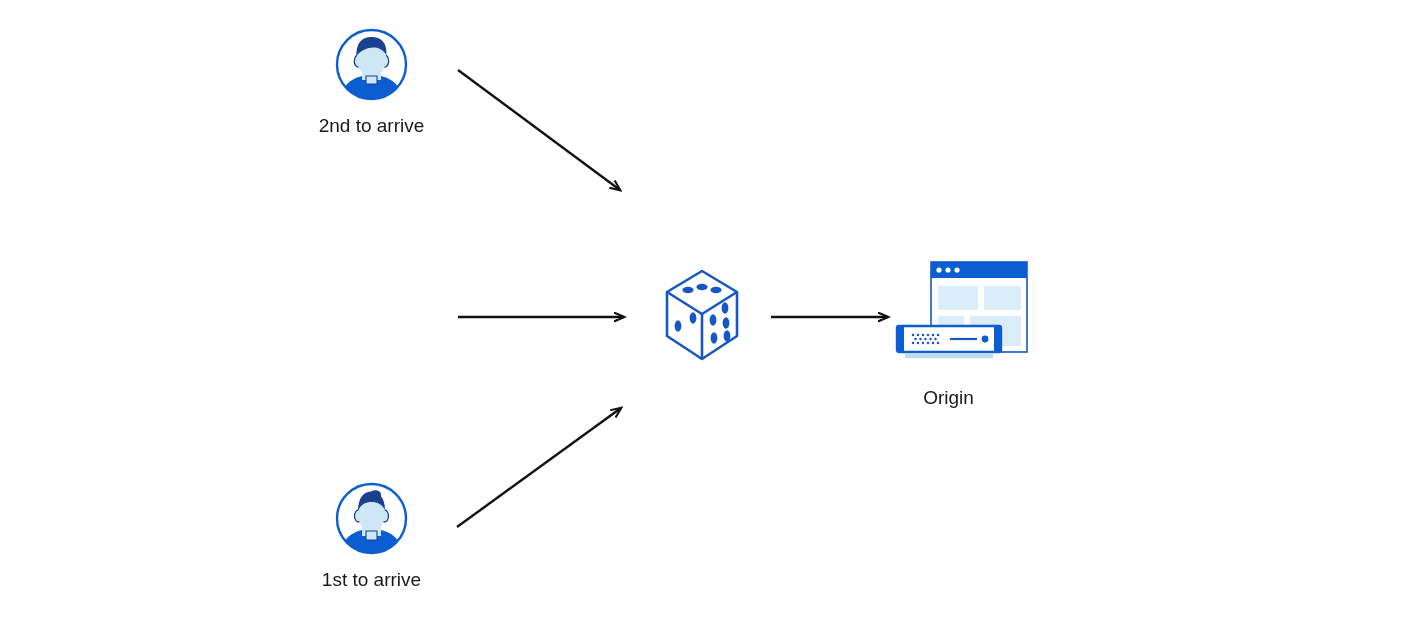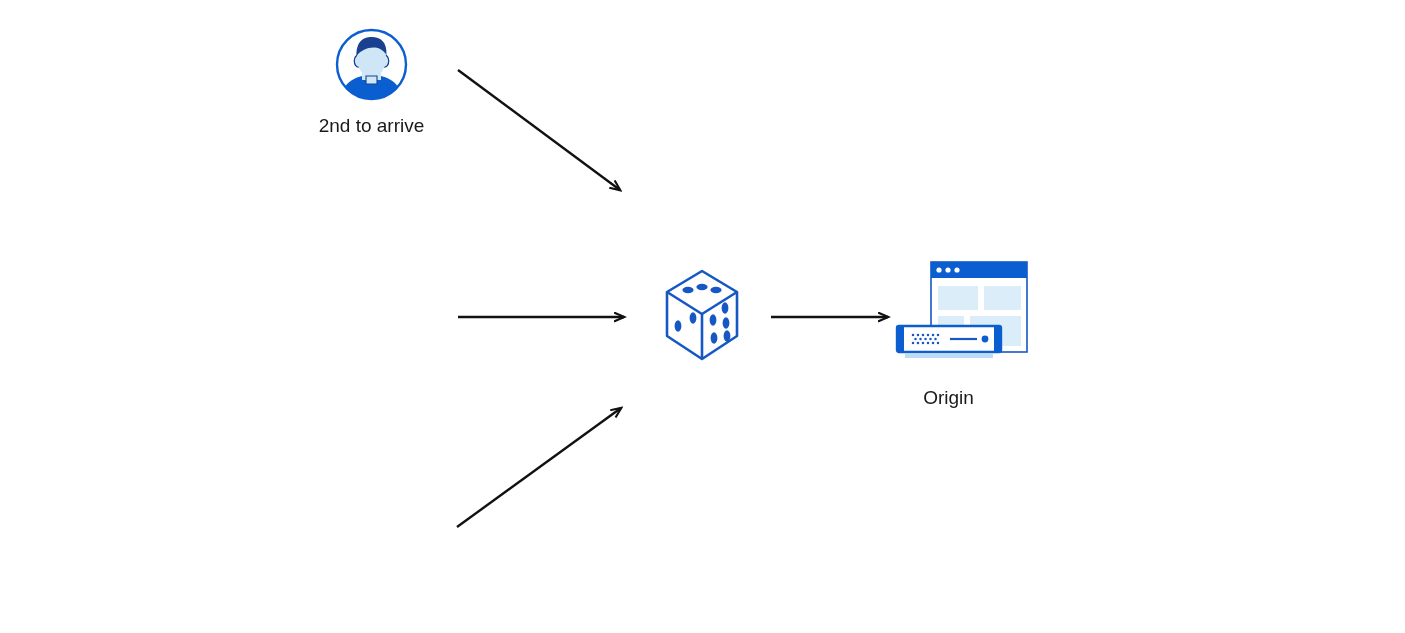--- a/index.html
+++ b/index.html
@@ -80,20 +80,41 @@
           <path d="M22 30 C22 16 29 10 36.5 10 C44 10 51 16 51 30 C51 41 45 49 36.5 49 C28 49 22 41 22 30 Z" fill="#cfe6f7"></path>
           <path d="M21.5 28 C21 14 28 9 36.5 9 C46 9 52 14 51.5 27 C49 23 45 20 40 19.5 C33 19 26 22 21.5 28 Z" fill="#19418f"></path>
           <path d="M31 48 L31 56 L42 56 L42 48 Z" fill="#cfe6f7" stroke="#19418f" stroke-width="1.1"></path>
         </g>
       </svg>
     </span>
     <span class="node-label" style="left:-96px; top:88px; width:265px;">2nd to arrive</span>
   </div>
 
 
+  <div class="node" style="left:335px; top:482px; width:73px; height:73px;">
+    <span class="icon-wrap" style="left:0; top:0;">
+      <svg width="73" height="73" viewBox="0 0 73 73">
+        <circle cx="36.5" cy="36.5" r="34.5" fill="#ffffff" stroke="#0b5ed0" stroke-width="2.4"></circle>
+        <clipPath id="clipBot">
+            <circle cx="36.5" cy="36.5" r="34.5"></circle>
+          </clipPath>
+        <g clip-path="url(#clipBot)">
+          <path d="M5 73 C7 55 20 47 36.5 47 C53 47 66 55 68 73 Z" fill="#0b5ed0"></path>
+          <path d="M27 40 L27 54 L46 54 L46 40 Z" fill="#cfe6f7"></path>
+          <ellipse cx="23.5" cy="34" rx="4" ry="6" fill="#cfe6f7" stroke="#19418f" stroke-width="1.3"></ellipse>
+          <ellipse cx="49.5" cy="34" rx="4" ry="6" fill="#cfe6f7" stroke="#19418f" stroke-width="1.3"></ellipse>
+          <path d="M23 31 C23 17 29.5 11 36.5 11 C43.5 11 50 17 50 31 C50 42 44 50 36.5 50 C29 50 23 42 23 31 Z" fill="#cfe6f7"></path>
+          <path d="M23 29 C23 15 29.5 9.5 36.5 9.5 C43.5 9.5 50 15 50 28 C47 22.5 43 20 36.5 20 C30 20 26 22.5 23 29 Z" fill="#19418f"></path>
+          <path d="M36.5 9 C42 7 46.5 9.5 46 13.5 C45.5 17 41 17.5 38 15.5 Z" fill="#19418f"></path>
+          <path d="M31 49 L31 58 L42 58 L42 49 Z" fill="#cfe6f7" stroke="#19418f" stroke-width="1.1"></path>
+        </g>
+      </svg>
+    </span>
+    <span class="node-label" style="left:-96px; top:88px; width:265px;">1st to arrive</span>
+  </div>
 
   <div class="node" style="left:663px; top:268px; width:78px; height:95px;">
     <span class="icon-wrap" style="left:0; top:0;">
       <svg width="78" height="95" viewBox="0 0 78 95">
 
         <path d="M39 3 L74 24 L74 68 L39 91 L4 68 L4 24 Z" fill="#ffffff" stroke="#1558c4" stroke-width="2.6" stroke-linejoin="round"></path>
         <path d="M4 24 L39 46 L74 24" fill="none" stroke="#1558c4" stroke-width="2.6" stroke-linejoin="round"></path>
         <path d="M39 46 L39 91" fill="none" stroke="#1558c4" stroke-width="2.6" stroke-linejoin="round"></path>
 
         <g fill="#1558c4">

